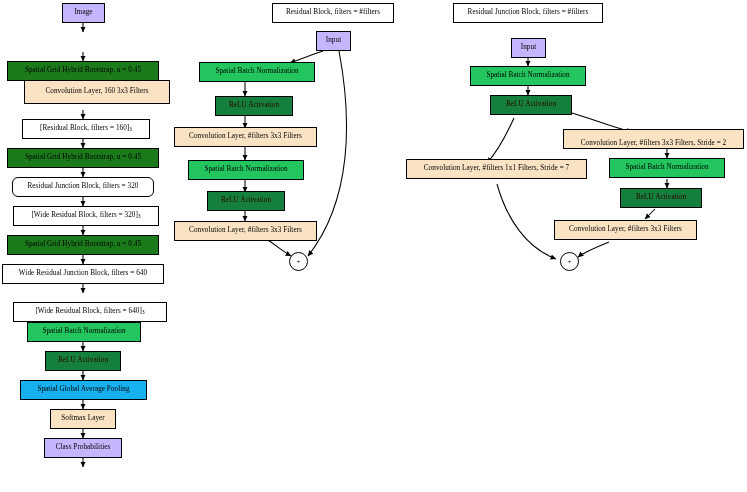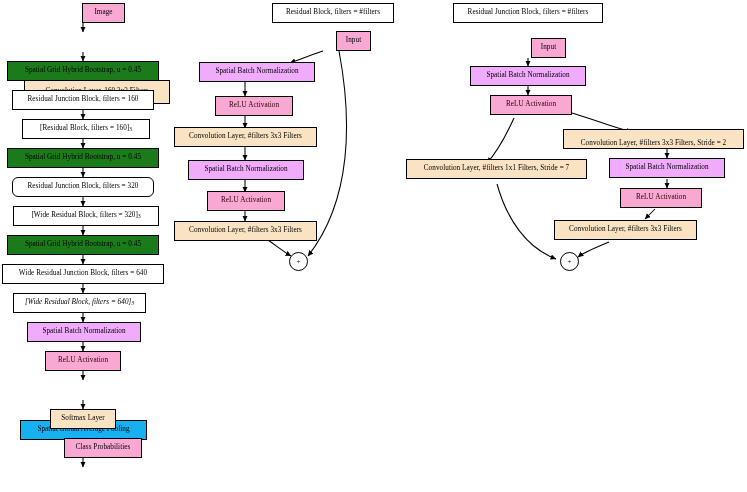--- a/index.html
+++ b/index.html
@@ -37,26 +37,26 @@
     justify-content: center;
     text-align: center;
     font-size: 7.2px;
     line-height: 1.05;
     letter-spacing: 0.05px;
     white-space: nowrap;
     z-index: 2;
     padding: 0 3px;
   }
   .n-plain   { background: #ffffff; color: #000000; }
-  .n-gray    { background: #f9a8d4; color: #000000; margin-left: 20px; }
+  .n-gray    { background: #c4b5fd; color: #000000; }
   .n-conv    { background: #fae3c3; color: #000000; }
   .n-green   { background: #1b7b1b; color: #000000; }
-  .n-purple  { background: #f0abfc; color: #000000; }
-  .n-red     { background: #f9a8d4; color: #2a0000; }
-  .n-blue    { background: #17b0f0; color: #000000; margin-top: 40px; }
+  .n-purple  { background: #22c55e; color: #000000; }
+  .n-red     { background: #15803d; color: #2a0000; }
+  .n-blue    { background: #17b0f0; color: #000000; }
   .sup { font-size: 5.2px; vertical-align: super; line-height: 0; }
   .plus {
     position: absolute;
     box-sizing: border-box;
     border: 1px solid #000000;
     border-radius: 50%;
     background: #ffffff;
     color: #000000;
     display: flex;
     align-items: center;
@@ -129,23 +129,20 @@
     </div>
 
   <div class="node n-conv" style="left:24px;  top:32px;  width:146px; height:24px;margin-top:48px;">
       <span>Convolution Layer, 160 3x3 Filters</span>
     </div>
 
   <div class="node n-green" style="left:7px;   top:61px;  width:152px; height:20px;">
       <span>Spatial Grid Hybrid Bootstrap, u = 0.45</span>
     </div>
 
-  <div class="node n-plain" style="left:12px;  top:90px;  width:142px; height:20px;">
-      <span>Residual Junction Block, filters = 160</span>
-    </div>
 
   <div class="node n-plain" style="left:22px;  top:119px; width:128px; height:20px;">
       <span>[Residual Block, filters = 160]</span>
       <span class="sup">3</span>
     </div>
 
   <div class="node n-green" style="left:7px;   top:148px; width:152px; height:20px;">
       <span>Spatial Grid Hybrid Bootstrap, u = 0.45</span>
     </div>
 
@@ -159,21 +156,21 @@
     </div>
 
   <div class="node n-green" style="left:7px;   top:235px; width:152px; height:20px;">
       <span>Spatial Grid Hybrid Bootstrap, u = 0.45</span>
     </div>
 
   <div class="node n-plain" style="left:2px;   top:264px; width:162px; height:20px;text-align:right;">
       <span>Wide Residual Junction Block, filters = 640</span>
     </div>
 
-  <div class="node n-plain" style="left:13px;  top:293px; width:133px; height:20px;font-style:italic;">
+  <div class="node n-plain" style="left:13px;  top:302px; width:154px; height:20px;">
       <span>[Wide Residual Block, filters = 640]</span>
       <span class="sup">3</span>
     </div>
 
   <div class="node n-purple" style="left:27px;  top:322px; width:114px; height:20px;">
       <span>Spatial Batch Normalization</span>
     </div>
 
   <div class="node n-red" style="left:45px;  top:351px; width:76px;  height:20px;">
       <span>ReLU Activation</span>

